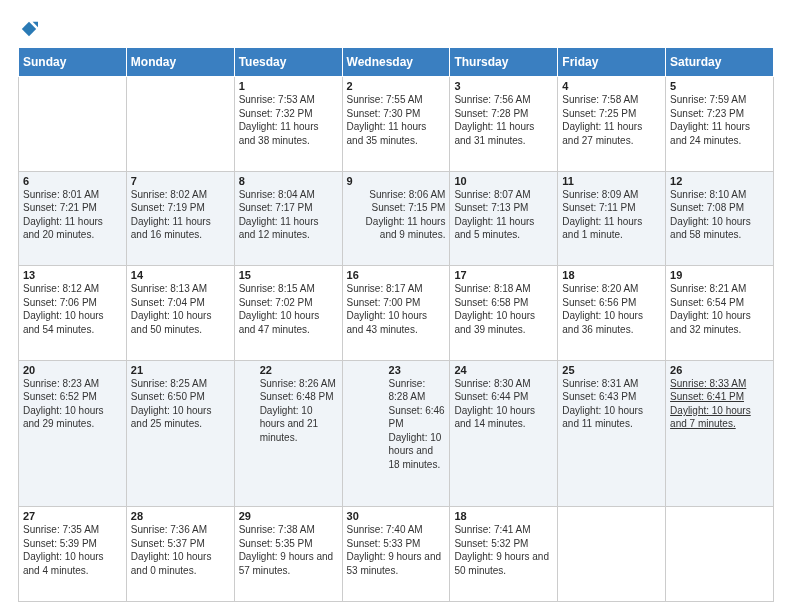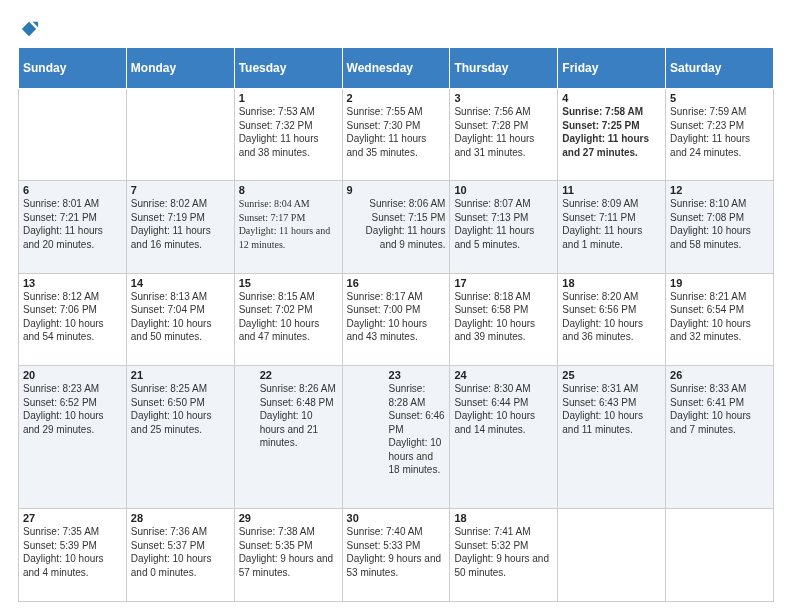--- a/index.html
+++ b/index.html
@@ -60,21 +60,21 @@
     .calendar {
       width: 100%;
       border-collapse: collapse;
       flex: 1;
     }
     .calendar th {
       background: #3a7fc1;
       color: #fff;
       font-size: 12px;
       font-weight: bold;
-      padding: 13px 4px;
+      padding: 7px 4px;
       border: 1px solid #fff;
       text-align: left;
     }
     .calendar td {
       border: 1px solid #ccc;
       vertical-align: top;
       padding: 3px 4px;
       font-size: 9.5px;
       color: #222;
       width: 108px;
@@ -149,21 +149,21 @@
 Daylight: 11 hours and 35 minutes.</div>
           </td>
           <td>
             <div class="day-number">3</div>
             <div class="day-info" style="white-space: pre-line;">Sunrise: 7:56 AM
 Sunset: 7:28 PM
 Daylight: 11 hours and 31 minutes.</div>
           </td>
           <td>
             <div class="day-number">4</div>
-            <div class="day-info" style="white-space: pre-line; font-weight: bold;">Sunrise: 7:58 AM
+            <div class="day-info" style="white-space: pre-line;">Sunrise: 7:58 AM
 Sunset: 7:25 PM
 Daylight: 11 hours and 27 minutes.</div>
           </td>
           <td>
             <div class="day-number">5</div>
             <div class="day-info" style="white-space: pre-line;">Sunrise: 7:59 AM
 Sunset: 7:23 PM
 Daylight: 11 hours and 24 minutes.</div>
           </td>
         </tr>
@@ -175,21 +175,21 @@
 Daylight: 11 hours and 20 minutes.</div>
           </td>
           <td style="background: rgb(240, 244, 248);">
             <div class="day-number">7</div>
             <div class="day-info" style="white-space: pre-line;">Sunrise: 8:02 AM
 Sunset: 7:19 PM
 Daylight: 11 hours and 16 minutes.</div>
           </td>
           <td style="background: rgb(240, 244, 248);">
             <div class="day-number">8</div>
-            <div class="day-info" style="white-space: pre-line; font-family: Liberation Serif, serif;">Sunrise: 8:04 AM
+            <div class="day-info" style="white-space: pre-line;">Sunrise: 8:04 AM
 Sunset: 7:17 PM
 Daylight: 11 hours and 12 minutes.</div>
           </td>
           <td style="background: rgb(240, 244, 248);">
             <div class="day-number">9</div>
             <div class="day-info" style="white-space: pre-line; text-align: right;">Sunrise: 8:06 AM
 Sunset: 7:15 PM
 Daylight: 11 hours and 9 minutes.</div>
           </td>
           <td style="background: rgb(240, 244, 248);">
@@ -287,21 +287,21 @@
 Daylight: 10 hours and 14 minutes.</div>
           </td>
           <td style="background: rgb(240, 244, 248);">
             <div class="day-number">25</div>
             <div class="day-info" style="white-space: pre-line;">Sunrise: 8:31 AM
 Sunset: 6:43 PM
 Daylight: 10 hours and 11 minutes.</div>
           </td>
           <td style="background: rgb(240, 244, 248);">
             <div class="day-number">26</div>
-            <div class="day-info" style="white-space: pre-line;">Sunrise: 8:33 AM
+            <div class="day-info" style="white-space: pre-line; text-decoration: underline;">Sunrise: 8:33 AM
 Sunset: 6:41 PM
 Daylight: 10 hours and 7 minutes.</div>
           </td>
         </tr>
         <tr>
           <td>
             <div class="day-number">27</div>
             <div class="day-info" style="white-space: pre-line;">Sunrise: 7:35 AM
 Sunset: 5:39 PM
 Daylight: 10 hours and 4 minutes.</div>

